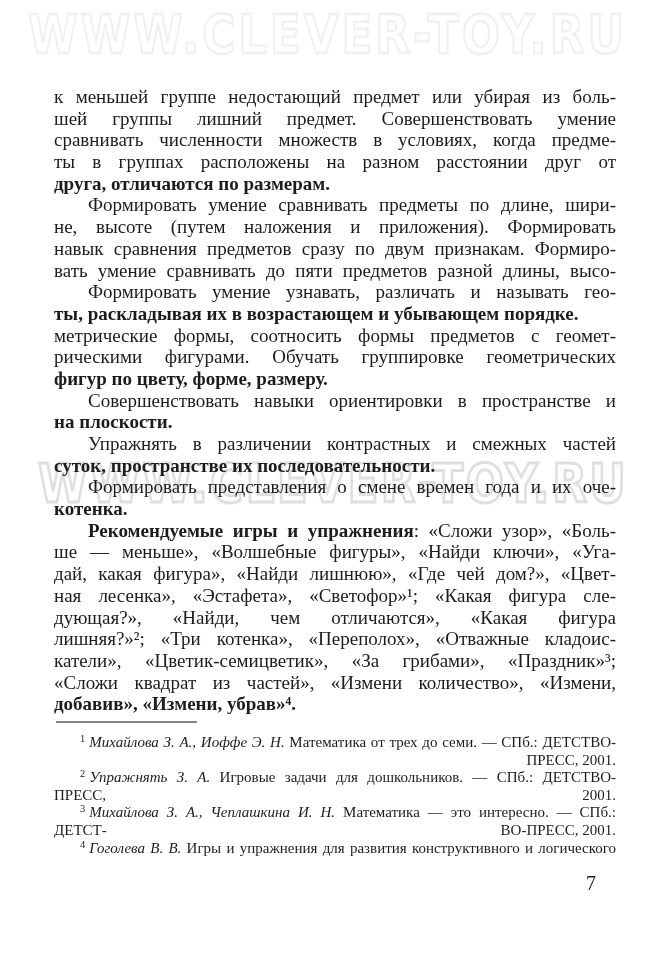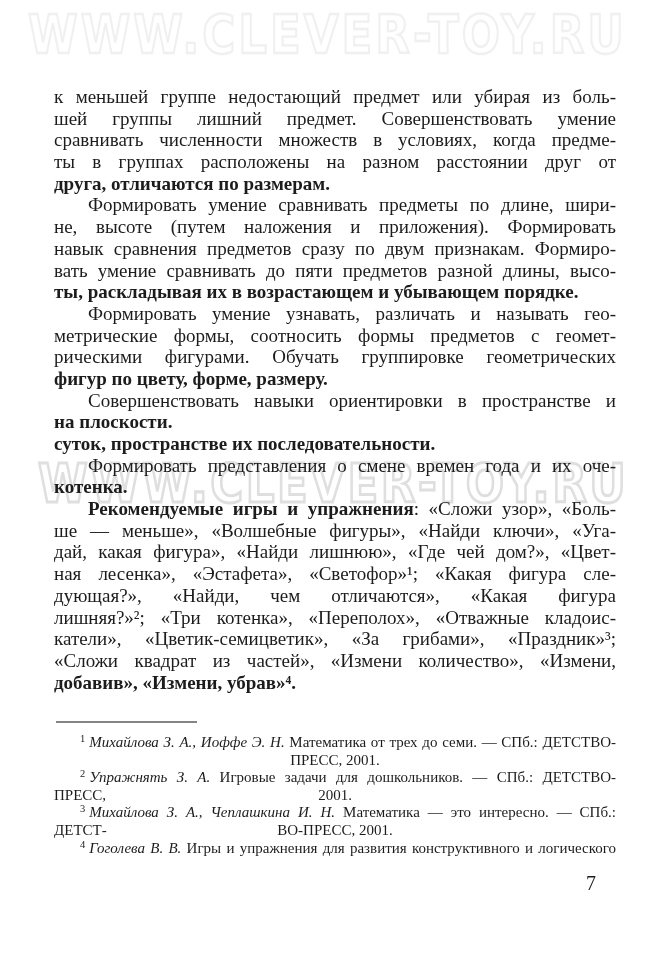--- a/index.html
+++ b/index.html
@@ -56,21 +56,21 @@
   }
   .footnotes {
     position: absolute;
     left: 54px; top: 734px;
     width: 562px;
     font-size: 15px;
   }
   .fline {
     height: 17.6px;
     line-height: 17.6px;
-    text-align: center;
+    text-align: right;
   }
   .fline.fjust {
     text-indent: 26px;
     text-align: justify;
     text-align-last: justify;
   }
   .fline sup {
     font-size: 10.5px;
     line-height: 0;
     vertical-align: 5px;
@@ -96,27 +96,28 @@
   <div class="text-block">
       <div class="line">к меньшей группе недостающий предмет или убирая из боль-</div>
       <div class="line">шей группы лишний предмет. Совершенствовать умение</div>
       <div class="line">сравнивать численности множеств в условиях, когда предме-</div>
       <div class="line">ты в группах расположены на разном расстоянии друг от</div>
       <div class="line final">друга, отличаются по размерам.</div>
       <div class="line indent">Формировать умение сравнивать предметы по длине, шири-</div>
       <div class="line">не, высоте (путем наложения и приложения). Формировать</div>
       <div class="line">навык сравнения предметов сразу по двум признакам. Формиро-</div>
       <div class="line">вать умение сравнивать до пяти предметов разной длины, высо-</div>
+      <div class="line indent">Формировать умение узнавать, различать и называть гео-</div>
       <div class="line final">ты, раскладывая их в возрастающем и убывающем порядке.</div>
-      <div class="line indent">Формировать умение узнавать, различать и называть гео-</div>
       <div class="line">метрические формы, соотносить формы предметов с геомет-</div>
       <div class="line">рическими фигурами. Обучать группировке геометрических</div>
       <div class="line final">фигур по цвету, форме, размеру.</div>
       <div class="line indent">Совершенствовать навыки ориентировки в пространстве и</div>
       <div class="line final">на плоскости.</div>
+      <div class="line indent">Упражнять в различении контрастных и смежных частей</div>
       <div class="line final">суток, пространстве их последовательности.</div>
       <div class="line indent">Формировать представления о смене времен года и их оче-</div>
       <div class="line final">котенка.</div>
       <div class="line indent"><b>Рекомендуемые игры и упражнения</b>: «Сложи узор», «Боль-</div>
       <div class="line">ше — меньше», «Волшебные фигуры», «Найди ключи», «Уга-</div>
       <div class="line">дай, какая фигура», «Найди лишнюю», «Где чей дом?», «Цвет-</div>
       <div class="line">ная лесенка», «Эстафета», «Светофор»¹; «Какая фигура сле-</div>
       <div class="line">дующая?», «Найди, чем отличаются», «Какая фигура</div>
       <div class="line">лишняя?»²; «Три котенка», «Переполох», «Отважные кладоис-</div>
       <div class="line">катели», «Цветик-семицветик», «За грибами», «Праздник»³;</div>

